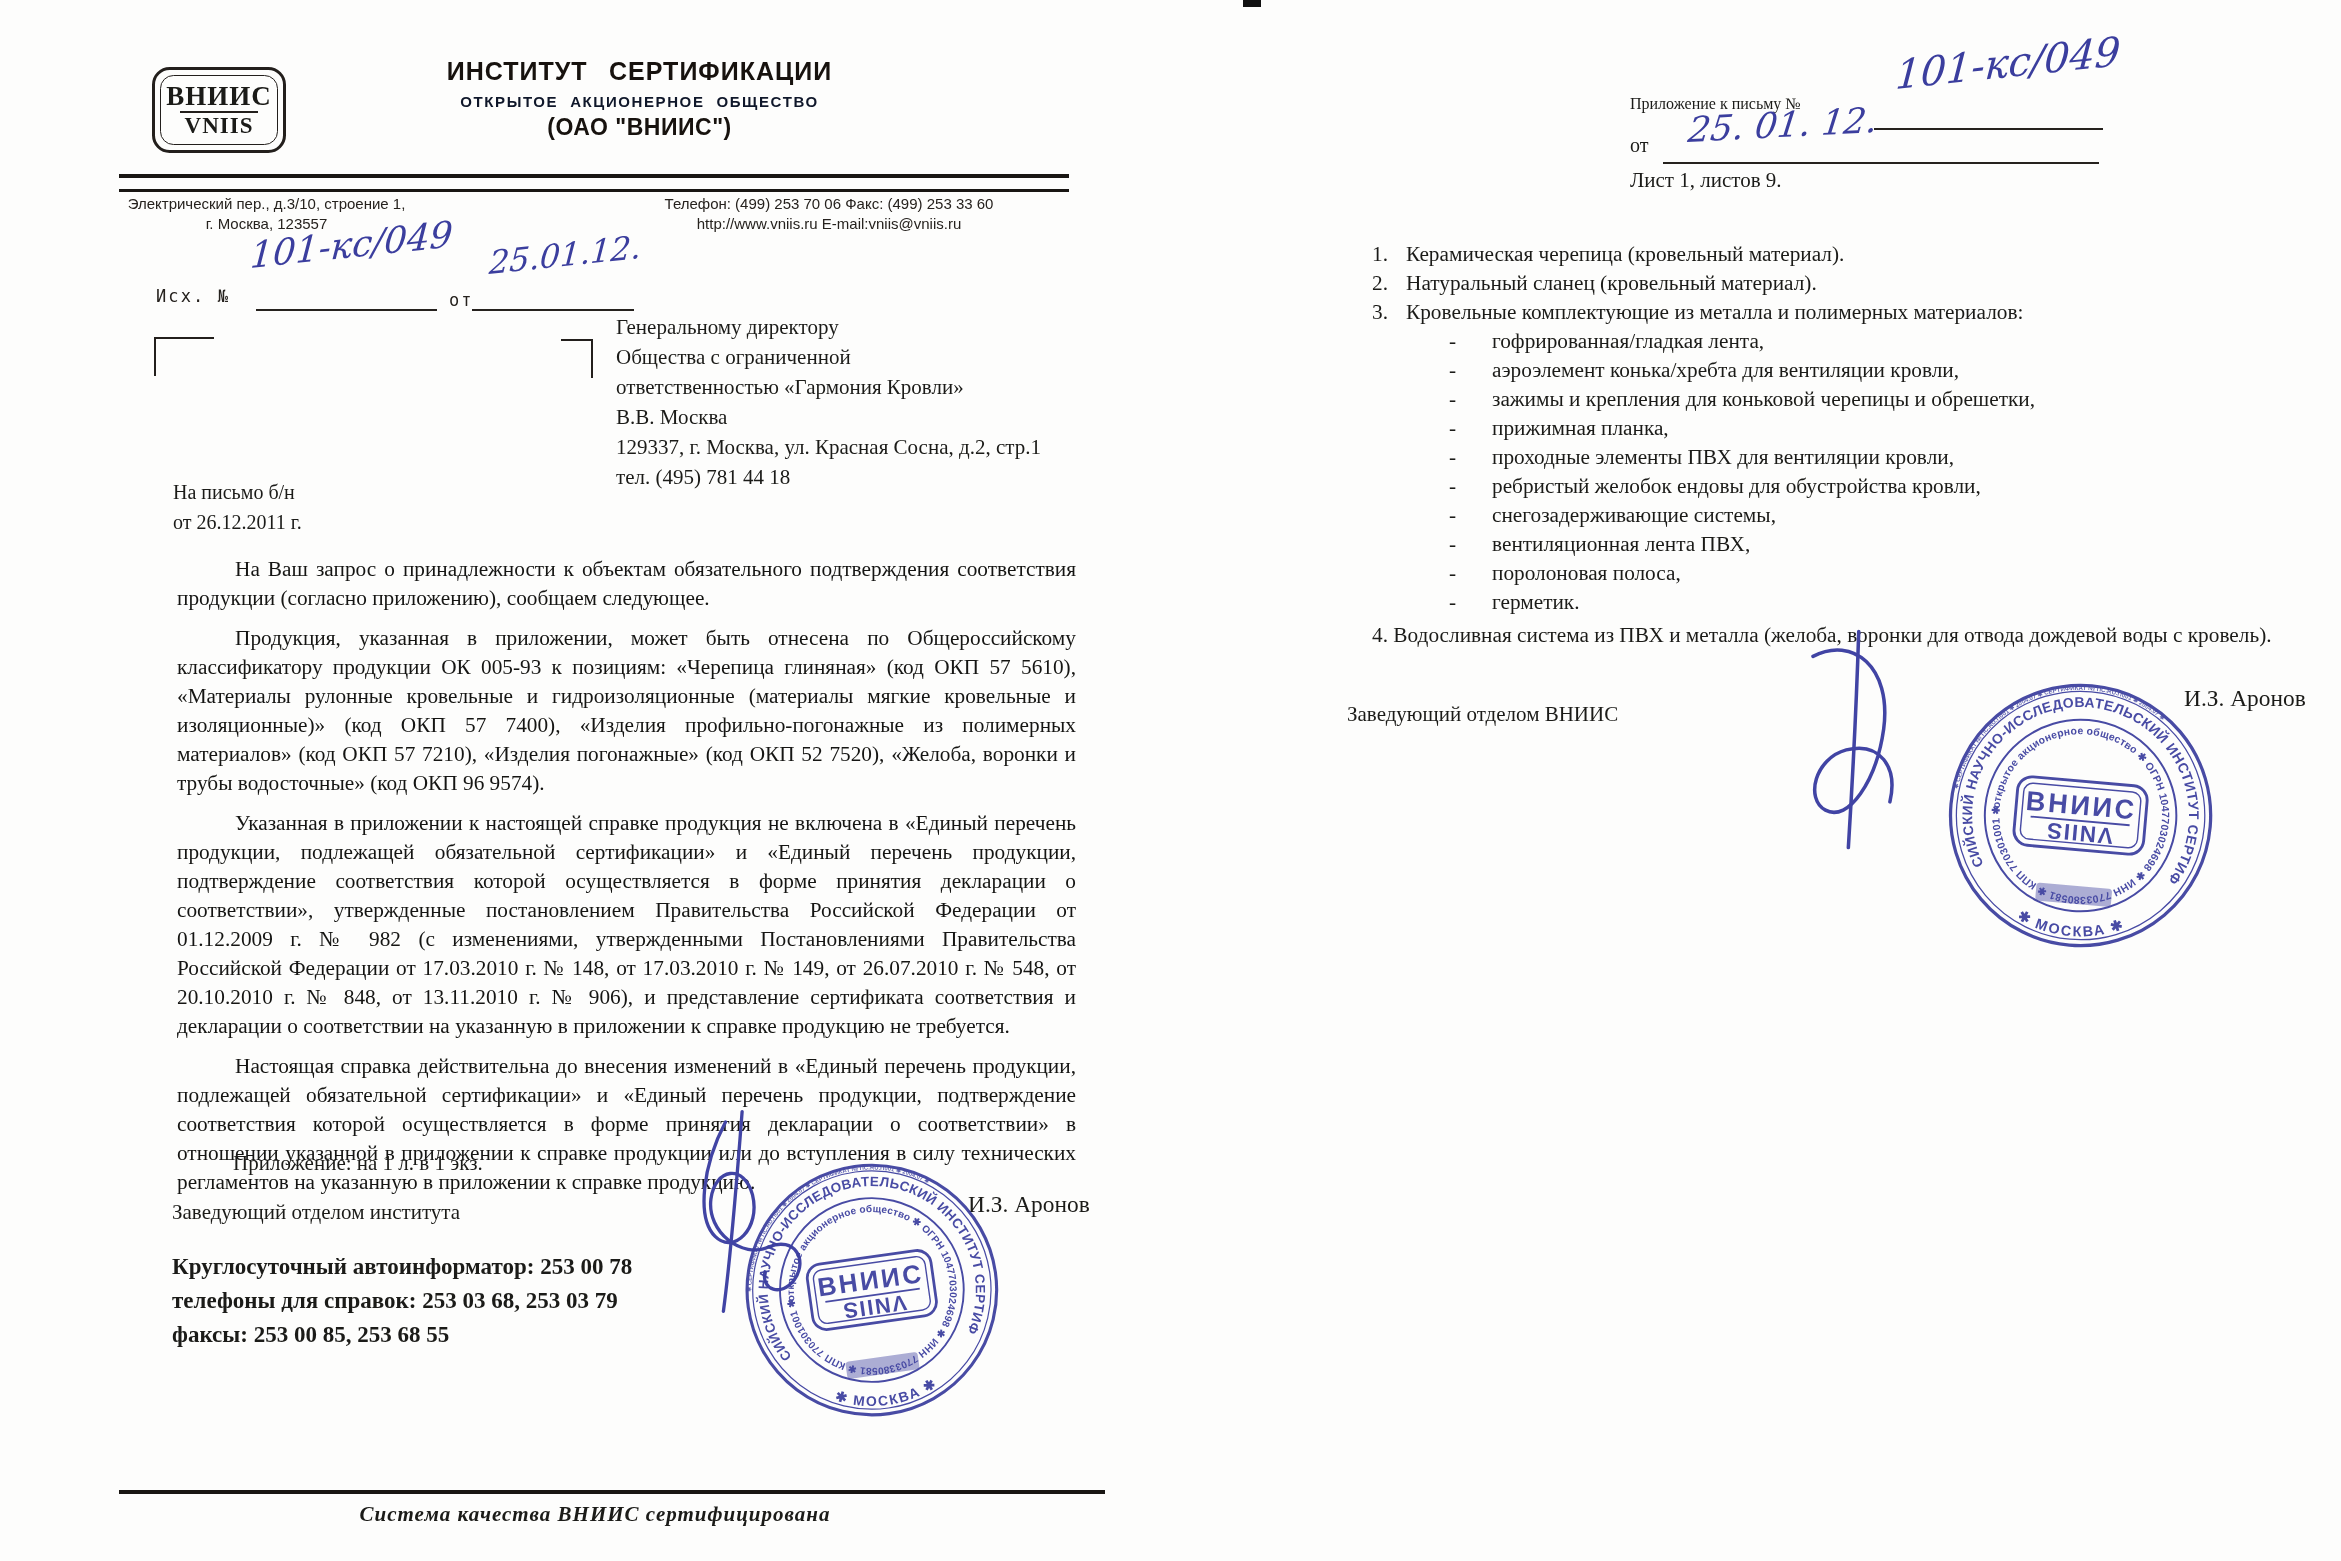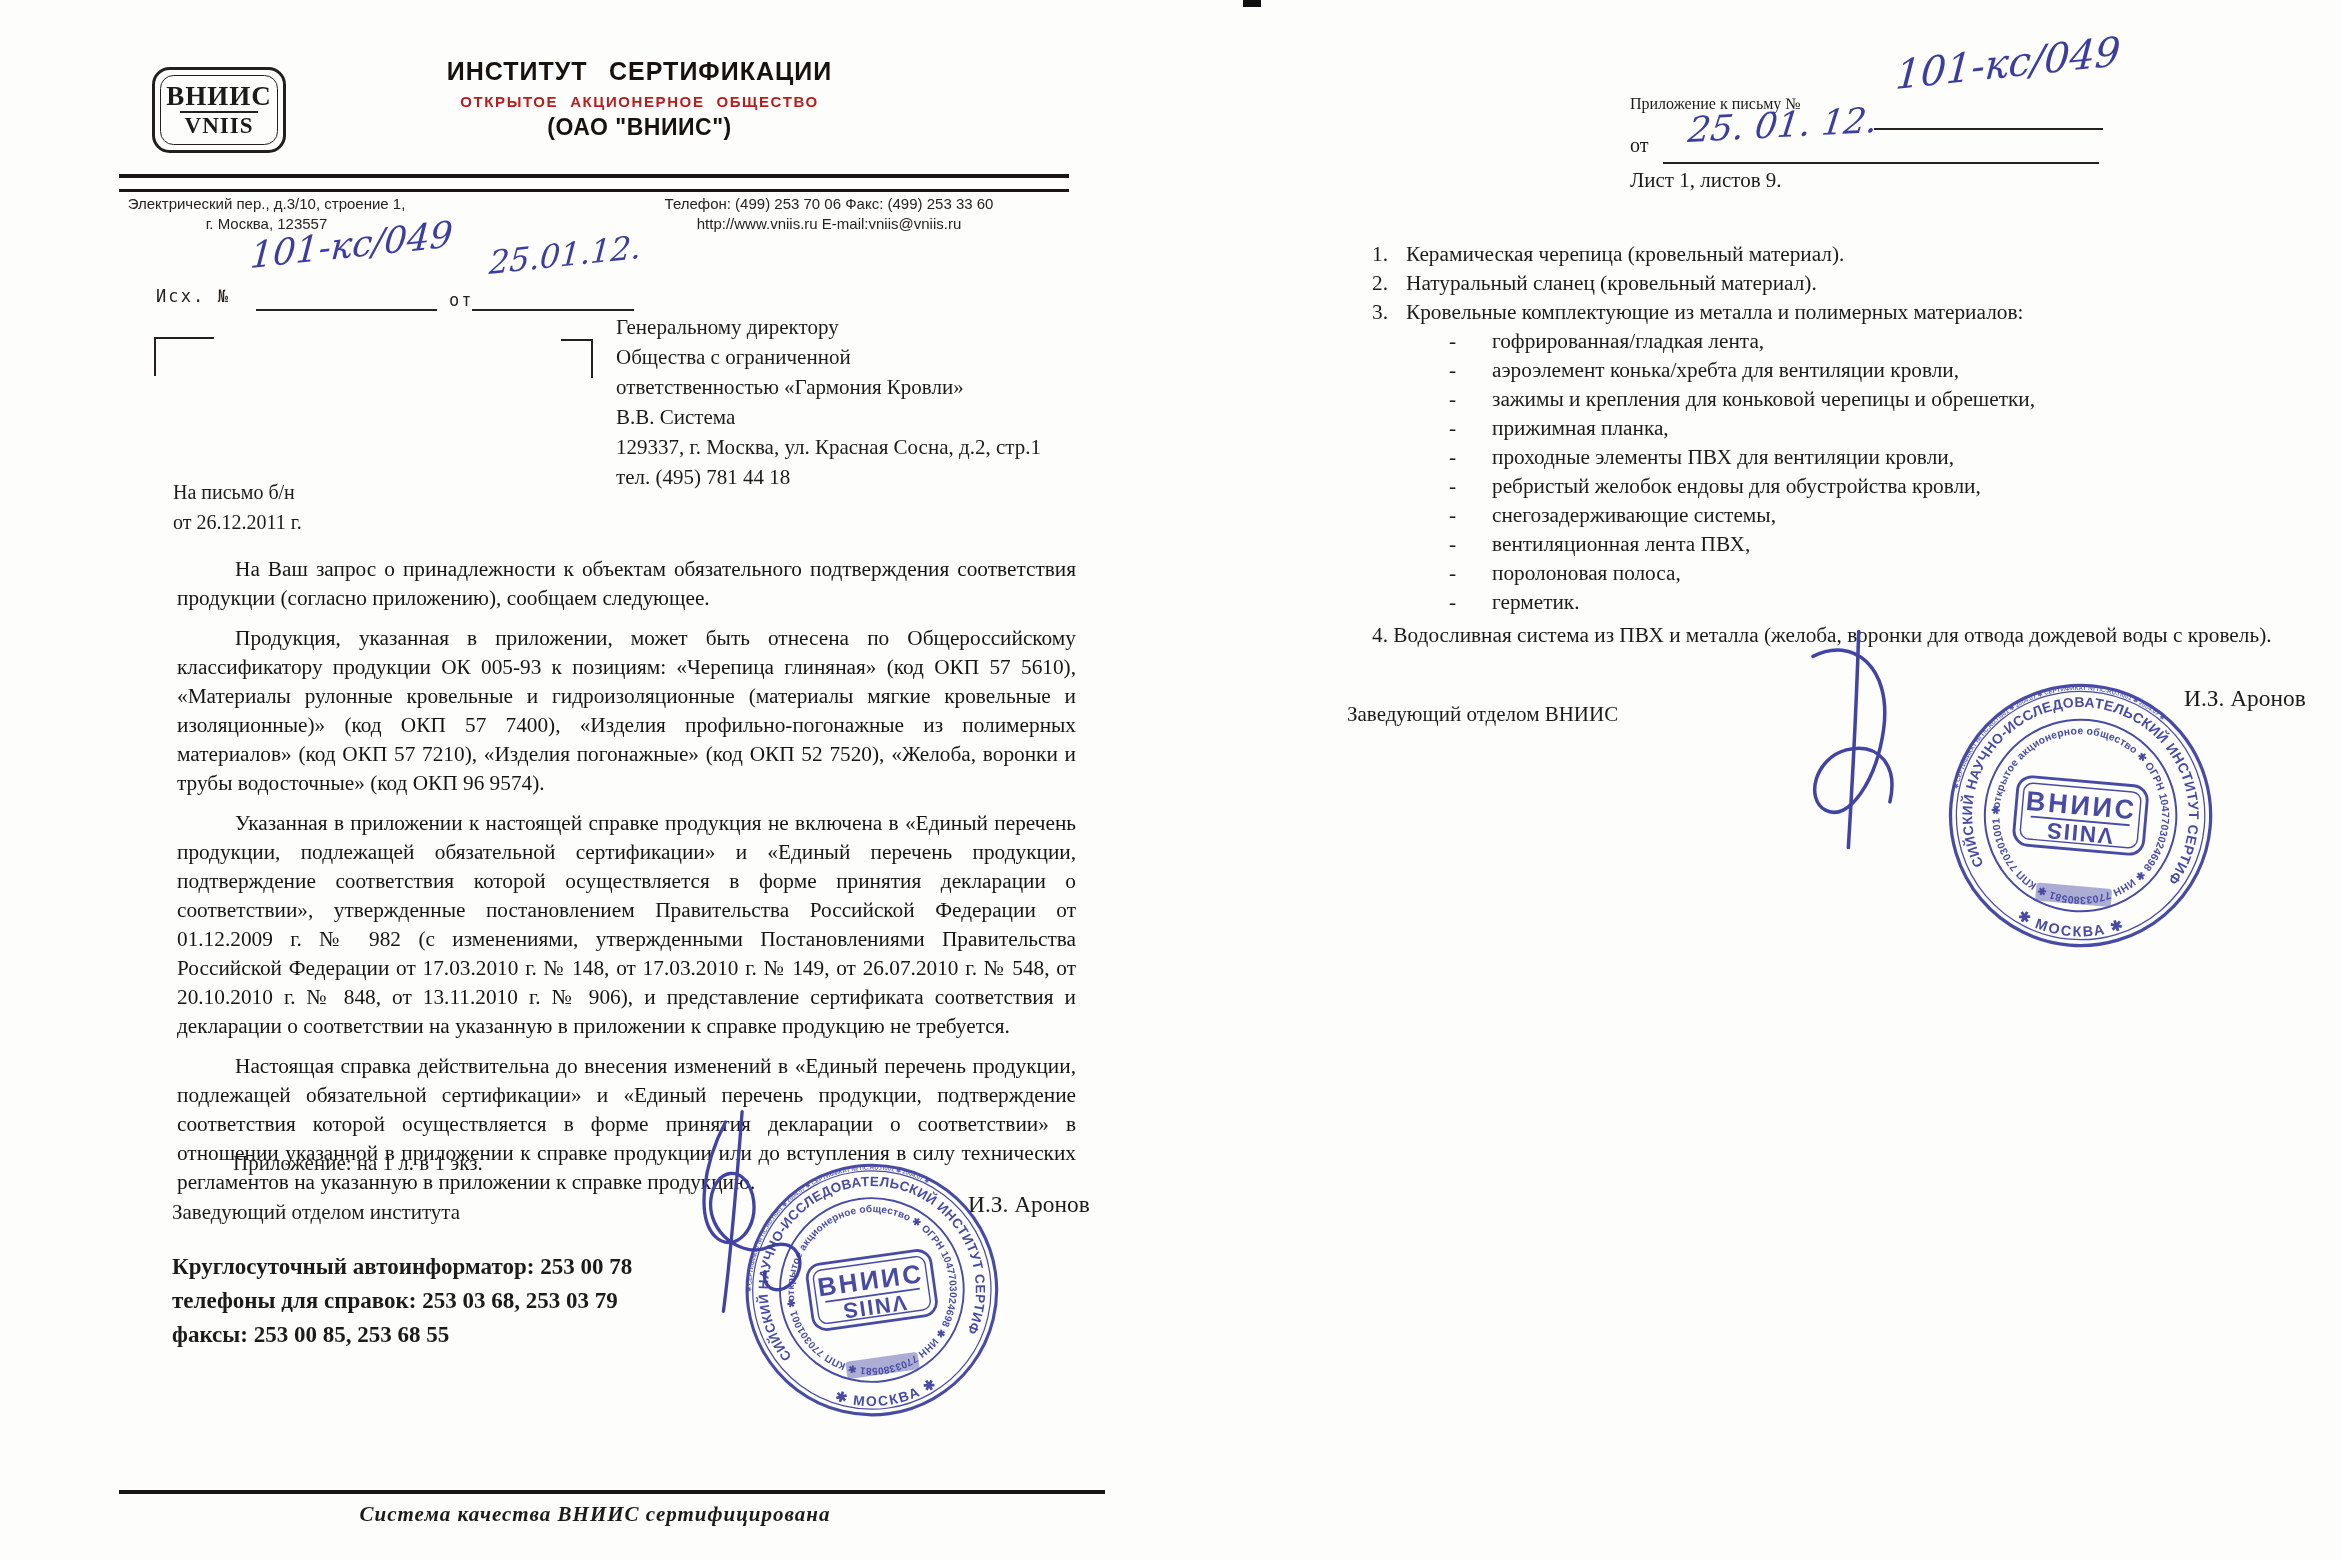--- a/index.html
+++ b/index.html
@@ -15,21 +15,21 @@
             display:flex;flex-direction:column;align-items:center;justify-content:center;}
   .logo-inner{width:116px;height:68px;border:1.6px solid #231f1c;border-radius:13.5px;
               display:flex;flex-direction:column;align-items:center;justify-content:center;}
   .logo-ru{font-size:27px;font-weight:bold;letter-spacing:1px;line-height:26px;}
   .logo-line{width:78px;border-top:2.6px solid #231f1c;margin:1.6px 0 1px 0;}
   .logo-en{font-size:23px;font-weight:bold;letter-spacing:1px;line-height:23px;}
 
   .head-block{left:291px;top:52px;width:697px;text-align:center;}
   .head-l1{font-size:26.5px;font-weight:bold;letter-spacing:0.5px;word-spacing:11.4px;color:#17120e;}
   .head-l2{font-size:25px;font-weight:bold;letter-spacing:1px;word-spacing:13.5px;margin-top:4.7px;color:#17120e;}
-  .head-l3{font-size:15px;font-weight:bold;letter-spacing:1.6px;word-spacing:6.2px;margin-top:7.3px;color:#b91c1c;text-align:center;}
+  .head-l3{font-size:15px;font-weight:bold;letter-spacing:1.6px;word-spacing:6.2px;margin-top:7.3px;color:#0f172a;text-align:center;}
   .head-l4{font-size:23px;font-weight:bold;letter-spacing:0.5px;margin-top:4.2px;color:#17120e;}
 
   .rule2{left:119px;top:174px;width:950px;height:11.4px;
          border-top:4.2px solid #191613;border-bottom:3.6px solid #191613;}
   .addr{font-size:15px;line-height:20px;color:#26221e;}
   .rule1{left:119px;top:1490px;width:986px;border-top:4.2px solid #191613;}
 
   
   .outg{font-size:17px;letter-spacing:2.1px;color:#26221e;}
   .uline{border-bottom:2.1px solid #26221e;height:0;}
@@ -112,21 +112,21 @@
   <div class="abs hand" style="left:249px;top:235px;font-size:36px;">101-кс/049</div>
   <div class="abs hand" style="left:488px;top:244px;font-size:32px;">25.01.12.</div>
 
   <div class="abs corner-l"></div>
   <div class="abs corner-r"></div>
 
   <div class="abs recipient nowrap">
     <div>Генеральному директору</div>
     <div>Общества с ограниченной</div>
     <div>ответственностью «Гармония Кровли»</div>
-    <div>В.В. Система</div>
+    <div>В.В. Москва</div>
     <div>129337, г. Москва, ул. Красная Сосна, д.2, стр.1</div>
     <div>тел. (495) 781 44 18</div>
   </div>
 
   <div class="abs refblock">
     <div>На письмо б/н</div>
     <div>от 26.12.2011 г.</div>
   </div>
 
   <div class="abs bodytext">

